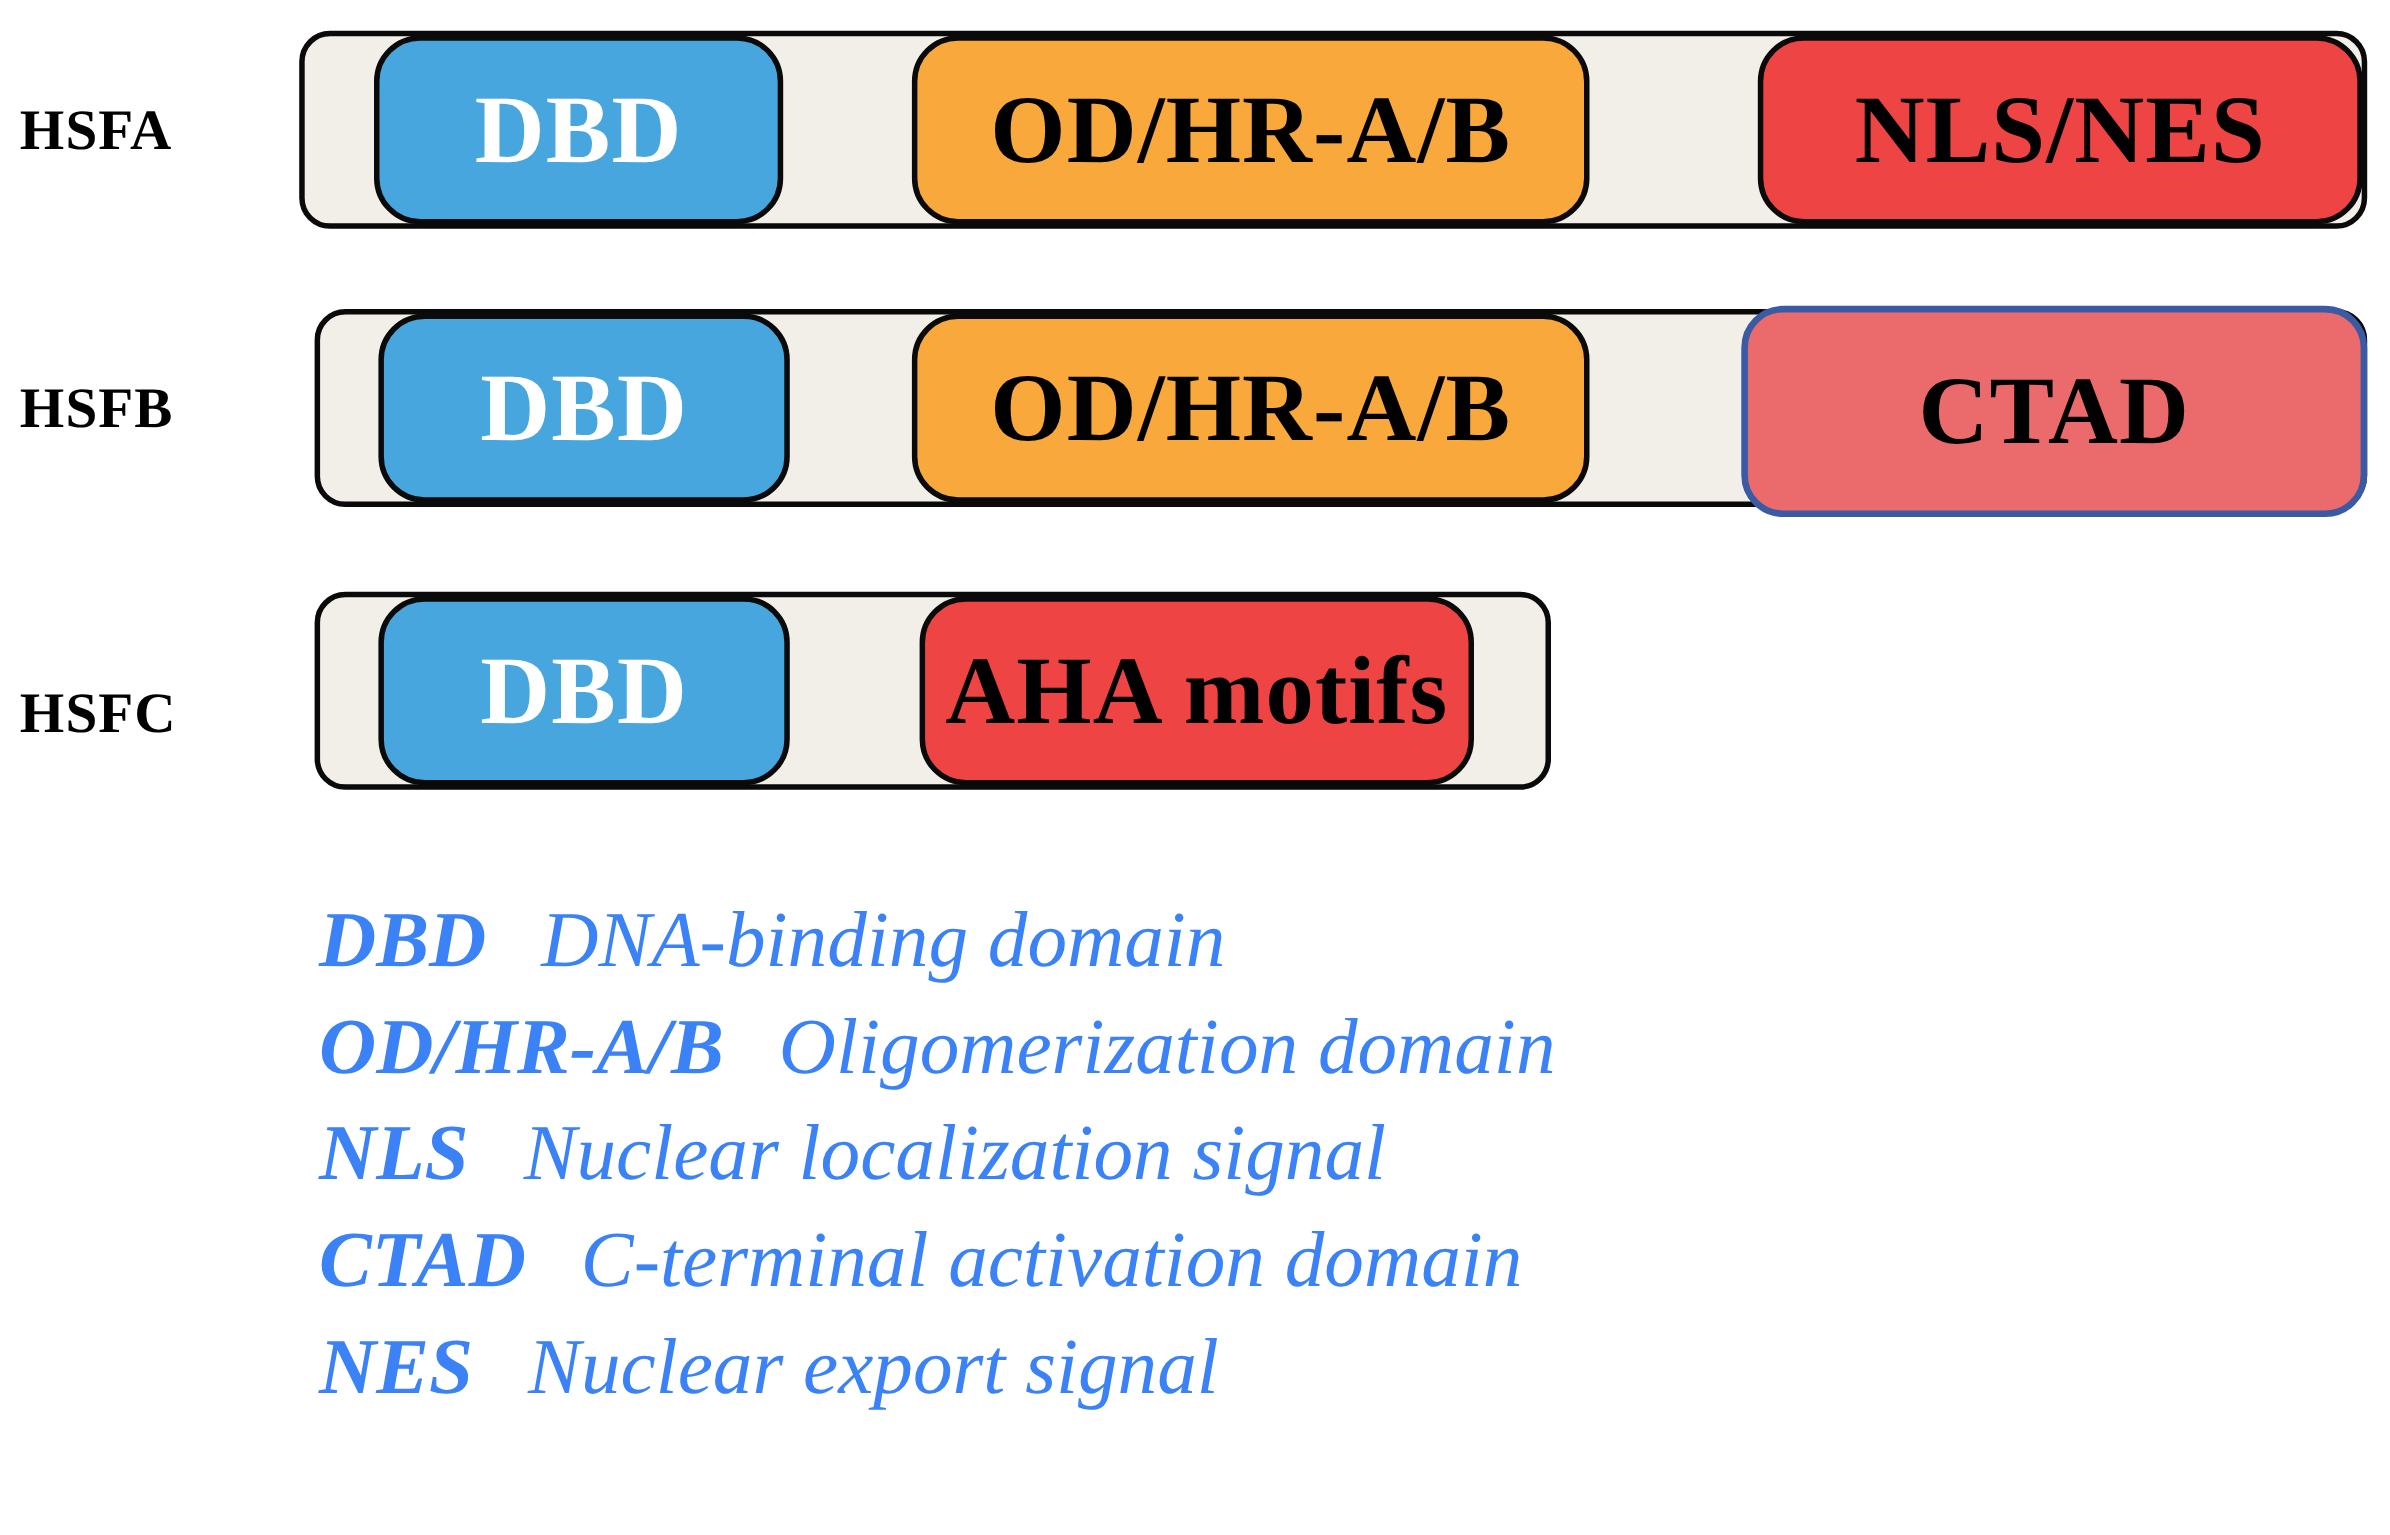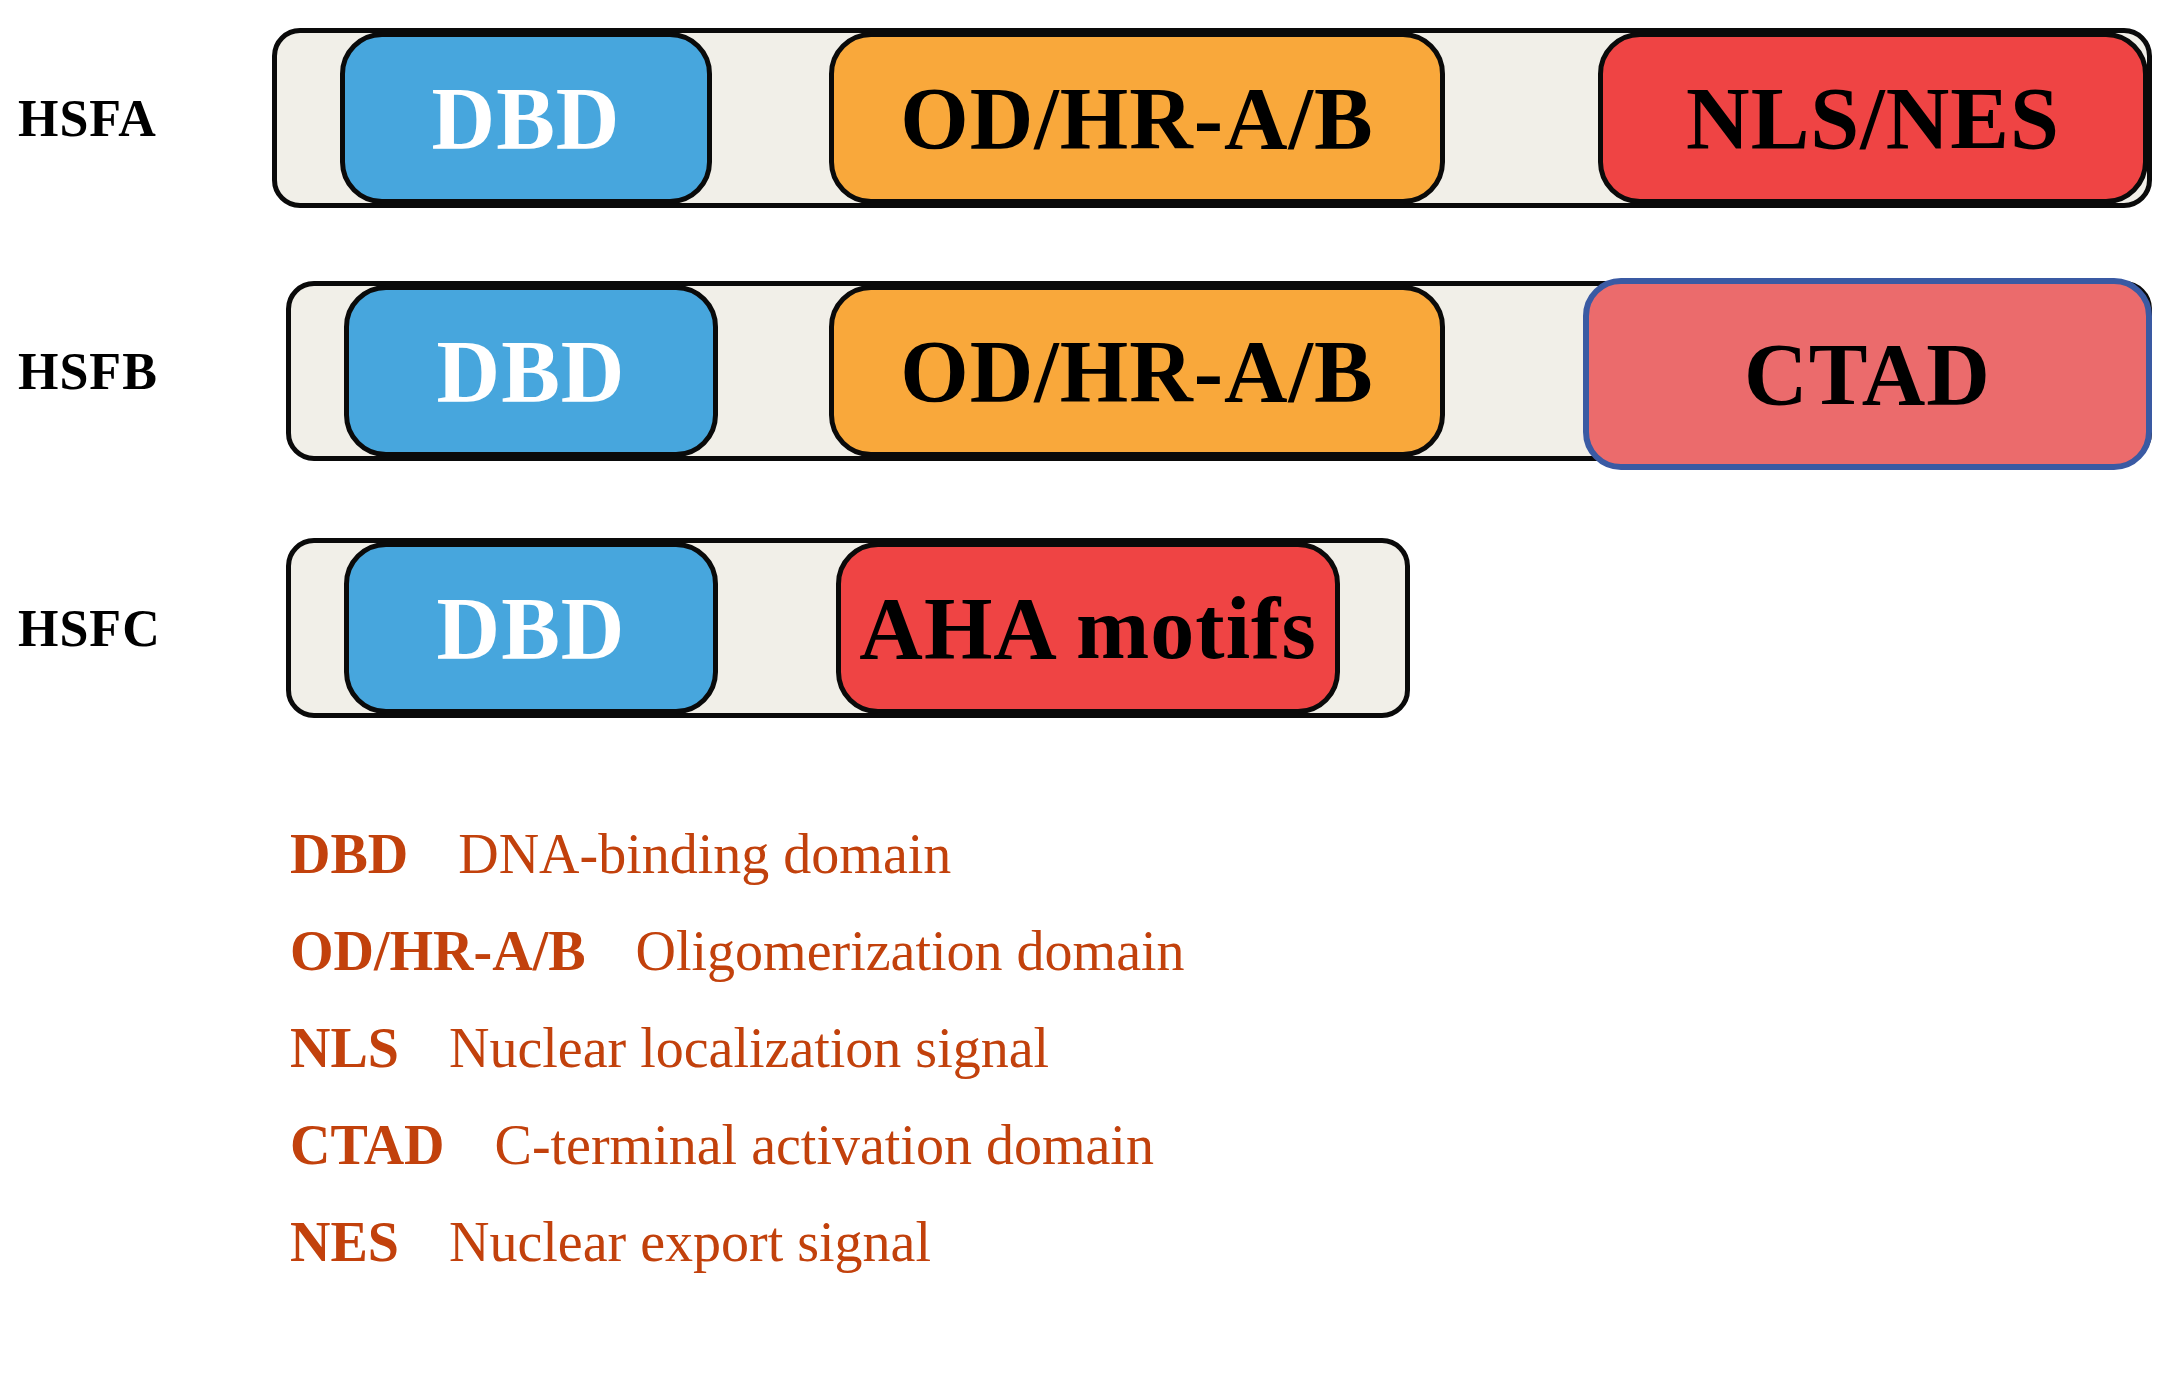--- a/index.html
+++ b/index.html
@@ -55,31 +55,32 @@
   .r2 .dbd{left:344px;width:374px;}
   .r2 .od{left:829px;width:616px;}
   .r2 .ctad{left:1583px;width:569px;top:278px;height:192px;}
   .r2 .row-label{top:281px;}
 
   
   .r3 .backbone{left:286px;top:538px;width:1124px;height:180px;}
   .r3 .domain{top:542px;}
   .r3 .dbd{left:344px;width:374px;}
   .r3 .aha{left:836px;width:504px;}
-  .r3 .row-label{top:538px;}
+  .r3 .row-label{top:558px;}
 
   
   .legend{
     position:absolute;left:290px;top:806px;
     list-style:none;margin:0;padding:0;
   }
   .legend-item{
     height:97px;line-height:97px;
-    font-size:56px;color:#c2410c;
+    font-size:72px;color:#3b82f6;
     white-space:pre;
+    font-style:italic;
   }
   .legend-term{font-weight:bold;margin-right:50px;}
   .legend-def{font-weight:normal;}
 </style>
 </head>
 <body>
 
 <div id="canvas">
 
   <div class="r1">

